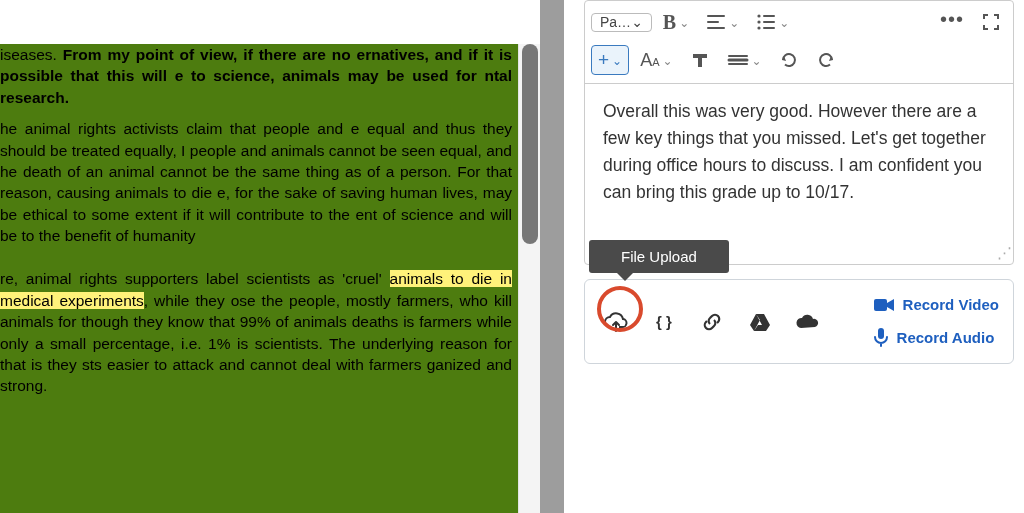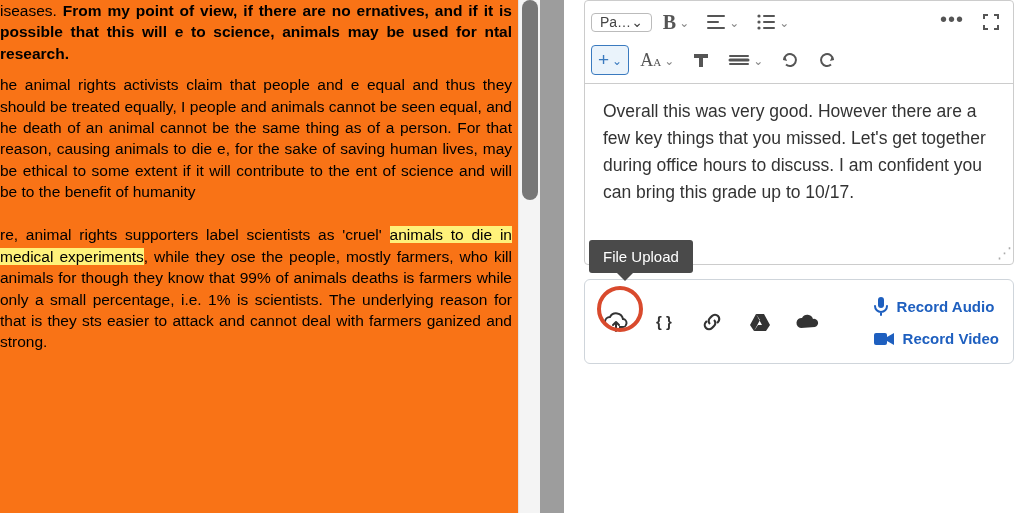--- a/index.html
+++ b/index.html
@@ -1,20 +1,20 @@
 <!DOCTYPE html>
 <html><head>
 <meta charset="utf-8">
 <style>
   * { box-sizing: border-box; margin: 0; padding: 0; }
   html, body { width: 1024px; height: 513px; overflow: hidden; font-family: -apple-system, BlinkMacSystemFont, "Segoe UI", Arial, sans-serif; background: #fff; }
   .app { display: flex; width: 100%; height: 100%; }
 
   
-  .doc-pane { flex: 0 0 540px; position: relative; background: #f97316; }
+  .doc-pane { flex: 0 0 540px; position: relative; background: #4d7c0f; margin-top: 44px; }
   .doc-inner { padding-right: 28px; }
   .doc-text { font-family: Verdana, Arial, sans-serif; font-size: 15.5px; color: #000; line-height: 1.38; text-align: justify; }
   .doc-text p { margin-bottom: 10px; }
   .doc-text .bold { font-weight: 700; }
   .hl { background: #fff27a; }
   .scrollbar { position: absolute; top: 0; right: 0; width: 22px; height: 100%; background: #f4f4f4; border-left: 1px solid #e3e3e3; }
   .scrollbar .thumb { position: absolute; left: 3px; top: 0; width: 16px; height: 200px; background: #777; border-radius: 8px; }
 
   .gutter { flex: 0 0 24px; background: #9d9d9d; }
 
@@ -39,21 +39,21 @@
   .resize-handle { position: absolute; right: 4px; bottom: 2px; color: #aaa; font-size: 15px; transform: rotate(0deg); letter-spacing:-3px; }
 
   .attach-box { margin-top: 14px; border: 1px solid #cfd5db; border-radius: 6px; padding: 16px 14px 16px 18px; position: relative; }
   .attach-top { display: flex; align-items: center; gap: 22px; }
   .attach-ico { width: 26px; height: 26px; display: inline-flex; align-items: center; justify-content: center; color: #333; cursor: pointer; }
   .record-link { color: #1e5fbf; font-size: 15px; font-weight: 600; display: inline-flex; align-items: center; gap: 8px; cursor: pointer; }
   .record-col { margin-left: auto; display: flex; flex-direction: column; gap: 14px; align-items: flex-start; }
 
   .upload-highlight { position: absolute; left: 12px; top: 6px; width: 46px; height: 46px; border: 4px solid #d94a2d; border-radius: 50%; pointer-events: none; }
 
-  .tooltip { position: absolute; left: 4px; top: -40px; background: #4a4a4a; color: #fff; font-size: 15px; padding: 8px 14px; border-radius: 3px; white-space: nowrap; }
+  .tooltip { position: absolute; left: 4px; top: -40px; background: #4a4a4a; color: #fff; font-size: 15px; padding: 8px 32px; border-radius: 3px; white-space: nowrap; }
   .tooltip::after { content:""; position: absolute; left: 28px; bottom: -8px; border: 8px solid transparent; border-top-color: #4a4a4a; border-bottom: none; }
 
   svg { display: block; }
 </style>
 </head>
 <body>
 
 <div class="app">
 
   <div class="doc-pane">
@@ -124,21 +124,21 @@
                 </g>
               </svg>
           </div>
         </div>
         <div class="tb-row2">
           <div class="tb-btn tb-add">
             <span style="font-size:19px; font-weight:400;">+</span>
             <span class="caret" style="color:#3a7abf;">⌄</span>
           </div>
           <div class="tb-btn">
-            <span style="font-family:Liberation Serif, serif;"><span style="font-size:18px;">A</span><span style="font-size:11px;">A</span></span>
+            <span style="font-family:Liberation Sans, sans-serif;"><span style="font-size:18px;">A</span><span style="font-size:11px;">A</span></span>
             <span class="caret">⌄</span>
           </div>
           <div class="tb-btn">
             <svg width="20" height="18" viewBox="0 0 20 18">
                 <path d="M3 3 h14 v4 h-5 v9 h-4 v-9 h-5 z" fill="#555"></path>
               </svg>
           </div>
           <div class="tb-btn">
             <svg width="22" height="18" viewBox="0 0 22 18">
                 <g stroke="#555" stroke-width="2" stroke-linecap="round">
@@ -193,30 +193,30 @@
               <path d="M7 2 h8 l6 11 h-8 z M7 2 l-6 11 l4 6 l6-11 z M21 13 l-4 6 h-12 l4-6 z" fill="#333"></path>
             </svg>
         </span>
         <span class="attach-ico">
           <svg width="26" height="18" viewBox="0 0 26 18">
               <path d="M6 15 a5 5 0 0 1 1-10 a6 6 0 0 1 11 1 a4 4 0 0 1 2 8 z" fill="#333"></path>
             </svg>
         </span>
         <div class="record-col">
           <div class="record-link">
+            <svg width="22" height="16" viewBox="0 0 22 16">
+                <rect x="1" y="2" width="13" height="12" rx="2" fill="#1e5fbf"></rect>
+                <path d="M14 6 l7-4 v12 l-7-4 z" fill="#1e5fbf"></path>
+              </svg>
+            <span>Record Video</span>
+          </div>
+          <div class="record-link">
             <svg width="16" height="20" viewBox="0 0 16 20">
                 <rect x="5" y="1" width="6" height="11" rx="3" fill="#1e5fbf"></rect>
                 <path d="M2 10 a6 6 0 0 0 12 0 M8 16 v3" stroke="#1e5fbf" stroke-width="2" fill="none" stroke-linecap="round"></path>
               </svg>
             <span>Record Audio</span>
           </div>
-          <div class="record-link">
-            <svg width="22" height="16" viewBox="0 0 22 16">
-                <rect x="1" y="2" width="13" height="12" rx="2" fill="#1e5fbf"></rect>
-                <path d="M14 6 l7-4 v12 l-7-4 z" fill="#1e5fbf"></path>
-              </svg>
-            <span>Record Video</span>
-          </div>
         </div>
       </div>
     </div>
   </div>
 </div>
 
 </body></html>

